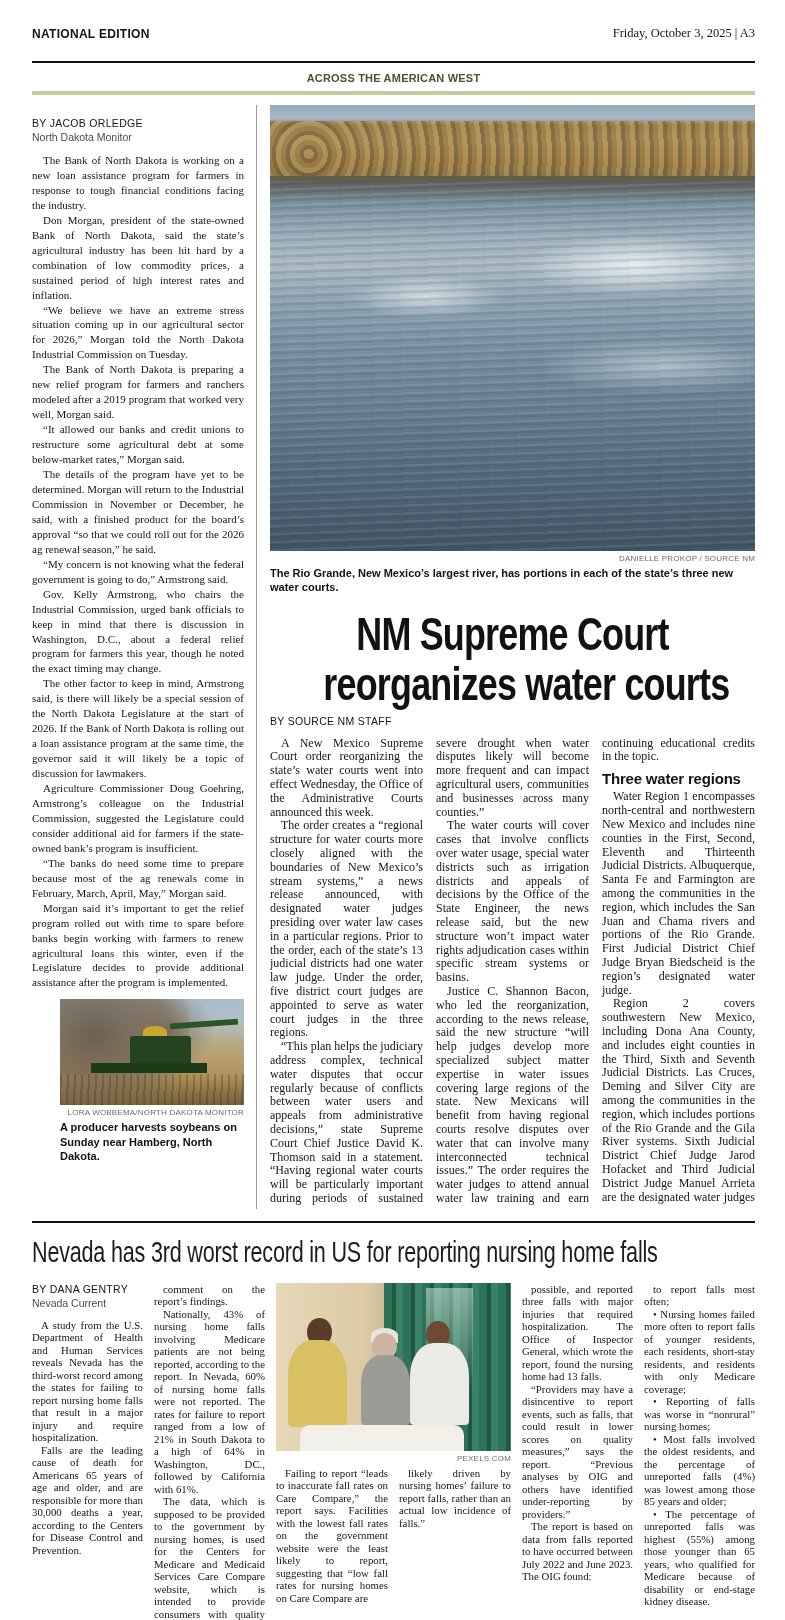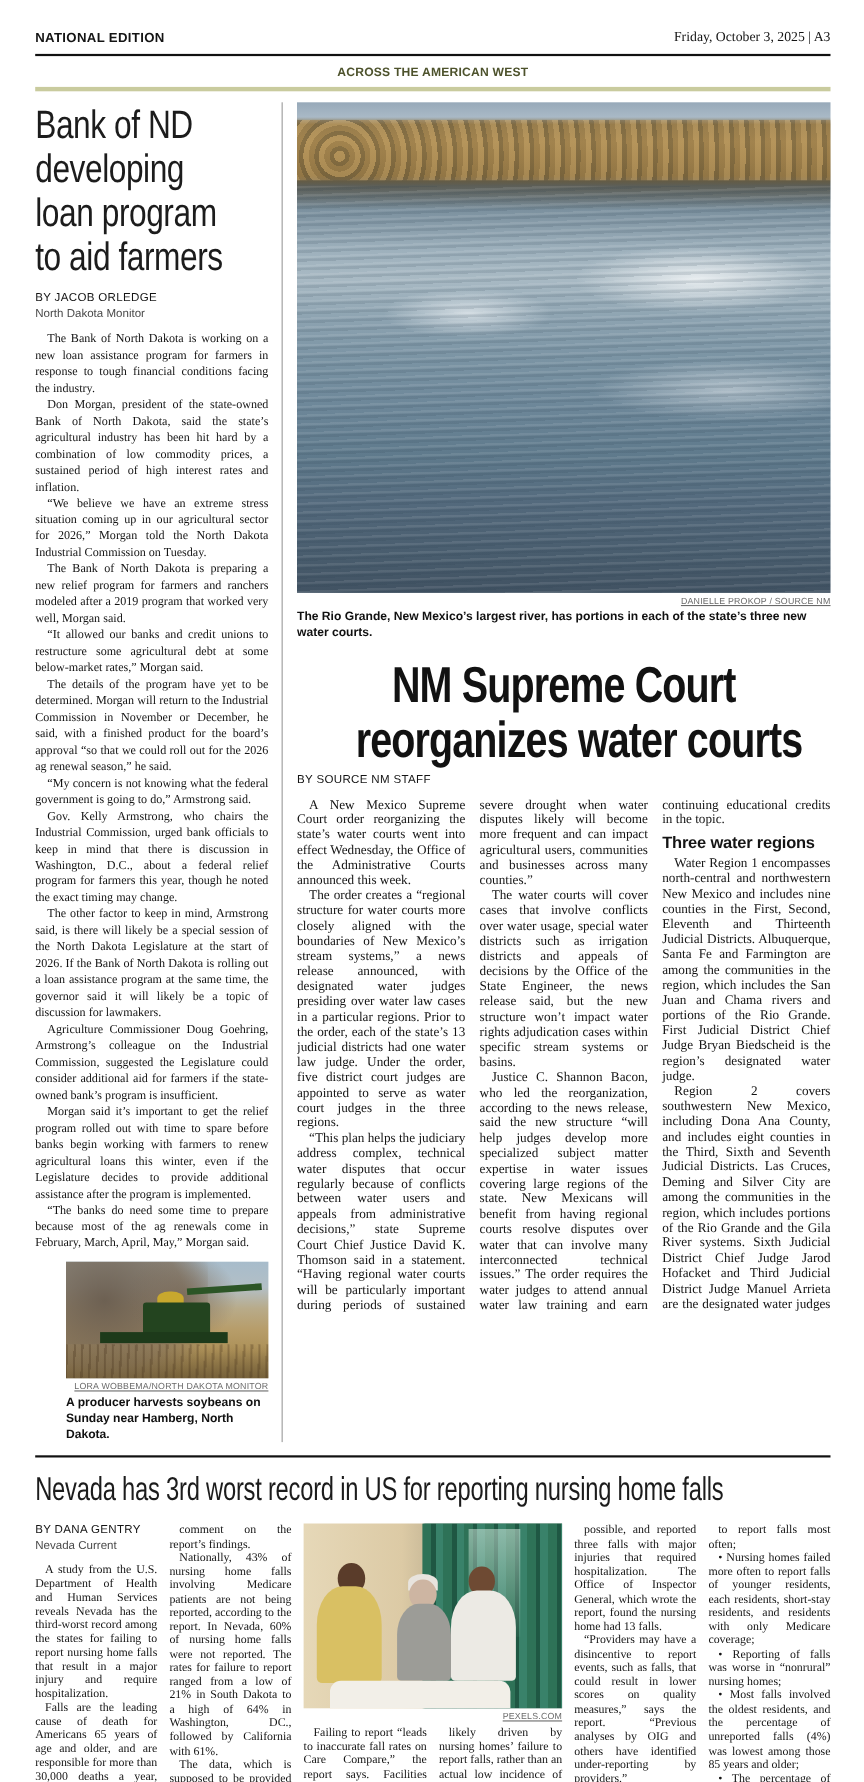--- a/index.html
+++ b/index.html
@@ -6,21 +6,21 @@
   html,body { background:#ffffff; }
   body {
     width:785px; height:1620px; overflow:hidden;
     font-family:"Liberation Serif", serif; color:#141414;
     -webkit-font-smoothing:antialiased;
   }
   .page { padding:26px 30px 0 32px; }
 
   
   .masthead { display:flex; justify-content:space-between; align-items:flex-end;
-    border-bottom:2px solid #111; padding-bottom:8px; }
+    border-bottom:2px solid #111; padding-bottom:20px; }
   .edition { font-family:"Liberation Sans",sans-serif; font-weight:bold; font-size:12px; letter-spacing:.3px; }
   .dateline { font-family:"Liberation Serif",serif; font-size:12.5px; }
   .section-title { text-align:center; color:#4d522c; font-family:"Liberation Sans",sans-serif;
     font-weight:bold; font-size:11px; margin:9px 0 7px; letter-spacing:.2px; }
   .section-rule { height:4px; background:#c9cb9e; margin-bottom:10px; }
 
   
   .main-row { display:flex; align-items:stretch; }
   .left-col { width:224px; flex:none; padding-right:12px; }
   .main-divider { width:1px; background:#9a9a9a; }
@@ -32,21 +32,21 @@
     transform:scaleX(.8); transform-origin:0 50%; color:#1c1c1c; }
   .byline-block { margin:12px 0 10px; }
   .byline { font-family:"Liberation Sans",sans-serif; font-size:10.5px; font-weight:normal; letter-spacing:.3px; }
   .byline-org { font-family:"Liberation Sans",sans-serif; font-size:10.5px; color:#4a4a4a; margin-top:2px; }
 
   .body p { text-align:justify; text-indent:11px; }
   .a1-body { font-size:11px; line-height:1.36; }
 
   .figure { margin-top:9px;margin-left:28px; }
   .credit { font-family:"Liberation Sans",sans-serif; font-size:8px; color:#6a6a6a;
-    text-align:right; text-transform:uppercase; margin:3px 0 3px; letter-spacing:.2px;text-decoration:underline; }
+    text-align:right; text-transform:uppercase; margin:3px 0 3px; letter-spacing:.2px; }
   .caption { font-family:"Liberation Sans",sans-serif; font-weight:bold; font-size:11px;
     line-height:1.3; color:#111; }
 
   
   .photo-combine { position:relative; height:106px; overflow:hidden;
     background:linear-gradient(180deg,#a7bccb 0%,#b3bfc6 22%,#b8ab8a 40%,#b79d6a 58%,#ad9158 76%,#7e6a41 100%); }
   .dust1 { position:absolute; top:-28%; left:-18%; width:88%; height:135%;
     background:radial-gradient(ellipse at 42% 45%, rgba(105,92,78,.95) 0%, rgba(128,112,92,.75) 55%, rgba(150,135,110,0) 78%); }
   .dust2 { position:absolute; top:-10%; left:30%; width:55%; height:80%;
     background:radial-gradient(ellipse, rgba(120,104,86,.8), rgba(120,104,86,0) 70%); }
@@ -134,43 +134,37 @@
     <div class="edition">NATIONAL EDITION</div>
     <div class="dateline">Friday, October 3, 2025 | A3</div>
   </header>
 
   <div class="section-title">ACROSS THE AMERICAN WEST</div>
   <div class="section-rule"></div>
 
   <div class="main-row">
 
     <section class="left-col">
-      <h1 class="a1-headline">
-        <span class="hl">Bank of ND</span>
-        <span class="hl">developing</span>
-        <span class="hl">loan program</span>
-        <span class="hl">to aid farmers</span>
-      </h1>
       <div class="byline-block">
         <div class="byline">BY JACOB ORLEDGE</div>
         <div class="byline-org">North Dakota Monitor</div>
       </div>
       <div class="body a1-body">
           <p>The Bank of North Dakota is working on a new loan assistance program for farmers in response to tough financial conditions facing the industry.</p>
           <p>Don Morgan, president of the state-owned Bank of North Dakota, said the state’s agricultural industry has been hit hard by a combination of low commodity prices, a sustained period of high interest rates and inflation.</p>
           <p>“We believe we have an extreme stress situation coming up in our agricultural sector for 2026,” Morgan told the North Dakota Industrial Commission on Tuesday.</p>
           <p>The Bank of North Dakota is preparing a new relief program for farmers and ranchers modeled after a 2019 program that worked very well, Morgan said.</p>
           <p>“It allowed our banks and credit unions to restructure some agricultural debt at some below-market rates,” Morgan said.</p>
           <p>The details of the program have yet to be determined. Morgan will return to the Industrial Commission in November or December, he said, with a finished product for the board’s approval “so that we could roll out for the 2026 ag renewal season,” he said.</p>
           <p>“My concern is not knowing what the federal government is going to do,” Armstrong said.</p>
           <p>Gov. Kelly Armstrong, who chairs the Industrial Commission, urged bank officials to keep in mind that there is discussion in Washington, D.C., about a federal relief program for farmers this year, though he noted the exact timing may change.</p>
           <p>The other factor to keep in mind, Armstrong said, is there will likely be a special session of the North Dakota Legislature at the start of 2026. If the Bank of North Dakota is rolling out a loan assistance program at the same time, the governor said it will likely be a topic of discussion for lawmakers.</p>
           <p>Agriculture Commissioner Doug Goehring, Armstrong’s colleague on the Industrial Commission, suggested the Legislature could consider additional aid for farmers if the state-owned bank’s program is insufficient.</p>
+          <p>“The banks do need some time to prepare because most of the ag renewals come in February, March, April, May,” Morgan said.</p>
           <p>Morgan said it’s important to get the relief program rolled out with time to spare before banks begin working with farmers to renew agricultural loans this winter, even if the Legislature decides to provide additional assistance after the program is implemented.</p>
-          <p>“The banks do need some time to prepare because most of the ag renewals come in February, March, April, May,” Morgan said.</p>
         </div>
 
       <figure class="figure">
         <div class="photo-combine">
           <div class="dust1"></div>
           <div class="dust2"></div>
           <div class="combine-arm"></div>
           <div class="combine-cab"></div>
           <div class="combine-body"></div>
           <div class="combine-header"></div>

